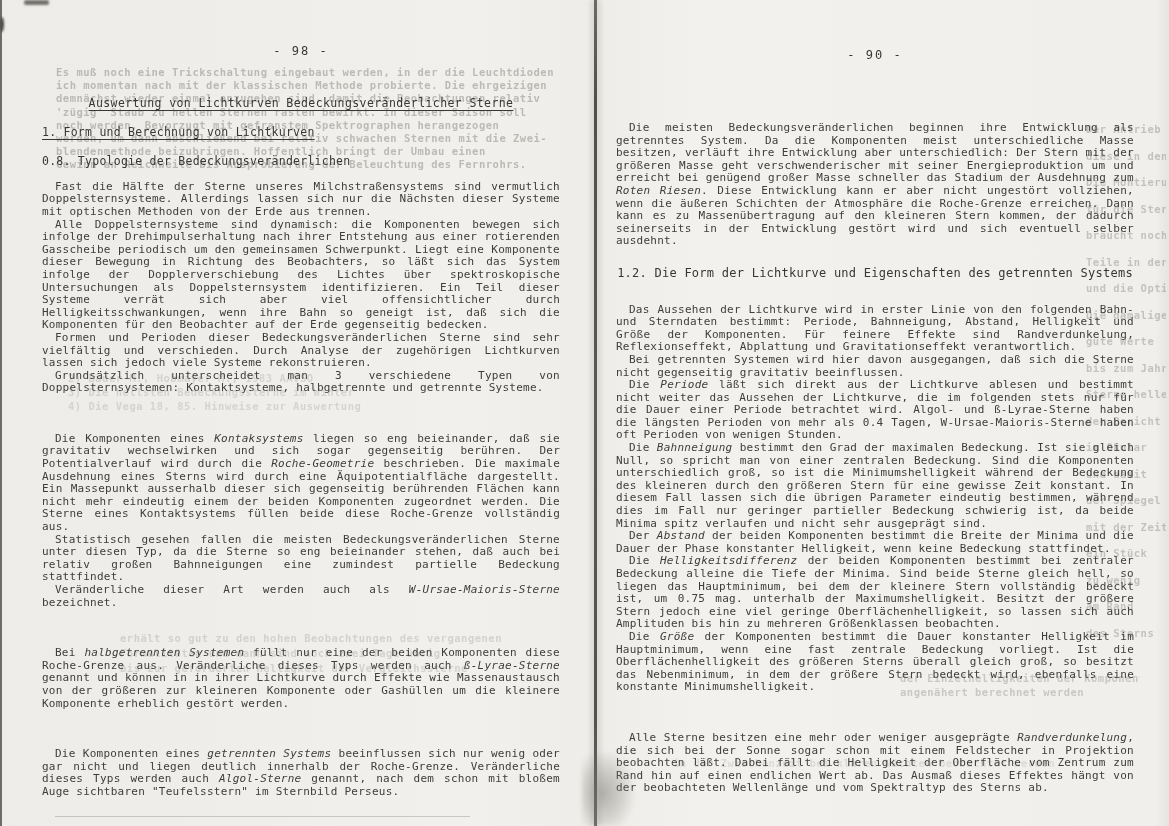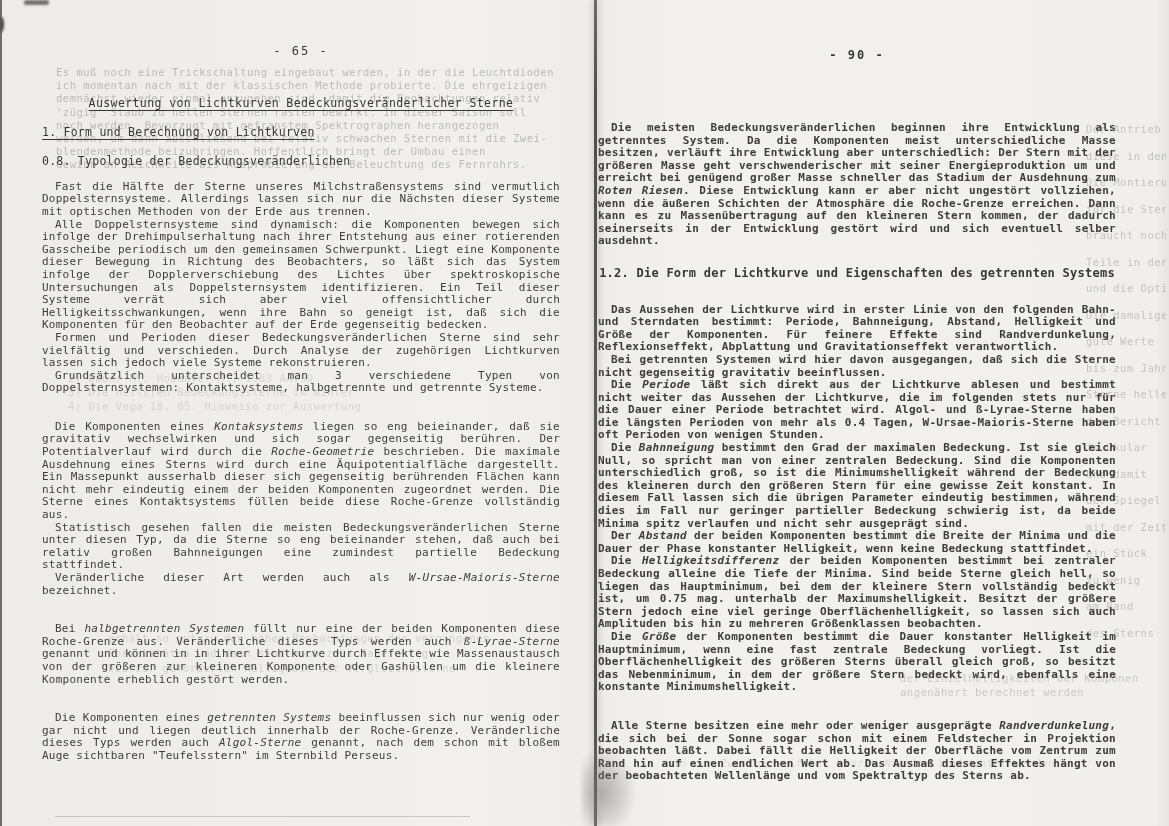--- a/index.html
+++ b/index.html
@@ -39,54 +39,54 @@
     background:rgba(140,138,132,.4); z-index:3;
   }
   .right-shade {
     position:absolute; right:0; top:0; width:14px; height:826px; z-index:3;
     background: linear-gradient(90deg, rgba(0,0,0,0) 0%, rgba(90,88,84,.07) 100%);
   }
 
   
   .page { position:absolute; width:518px; z-index:2; color:#3e3d3b; }
   #page89 { left:42px; top:44px; }
-  #page90 { left:598px; top:48px;font-weight:bold; }
+  #page90 { left:616px; top:48px; }
   .page-head {
     text-align:center; font-size:12px; letter-spacing:2px; color:#393836;
   }
   .blocks { font-size:11px; line-height:12.6px; letter-spacing:.25px; text-align:justify; }
 
   .title {
     margin-top:39px; text-align:center; text-decoration:underline;
     text-underline-offset:2.5px; font-size:11.5px; color:#38373500; color:#383735;
     letter-spacing:.4px;
   }
   .heading {
     margin-top:16px; text-decoration:underline; text-underline-offset:2.5px;
     font-size:11.5px; color:#383735; text-align:left;
   }
   .subheading { margin-top:17px; font-size:11.5px; color:#383735; text-align:left; }
   .heading-plain { margin-top:19px; font-size:12px; color:#383735; text-align:center; }
 
   .para, .para-gap { text-indent:13px; }
-  .para-gap { margin-top:26px; }
+  .para-gap { margin-top:38px; }
   .subheading + .para { margin-top:13px; }
   .heading-plain + .para { margin-top:24px; }
   #page90 .blocks > .para:first-child { margin-top:60px; }
   .it { font-style:italic; }
 
   
   .bleed {
-    position:absolute; z-index:1; font-weight:normal; font-size:10.5px;
+    position:absolute; z-index:1; font-weight:bold; font-size:10.5px;
     line-height:13.2px; letter-spacing:.5px; color:#6f6c65; filter:blur(.75px);
     white-space:nowrap; overflow:hidden; text-align:left;
   }
   #bleed-89-top  { left:56px;  top:66px;  width:506px; opacity:.40; }
   #bleed-89-mid  { left:68px;  top:371px; width:440px; opacity:.20; line-height:14px; }
-  #bleed-89-low  { left:108px; top:631px; width:430px; opacity:.22; line-height:15px; }
+  #bleed-89-low  { left:120px; top:631px; width:430px; opacity:.22; line-height:15px; }
   #bleed-90-right{ left:1086px;top:116px; width:80px;  opacity:.34; line-height:26.5px; }
   #bleed-90-gap  { left:900px; top:672px; width:240px; opacity:.30; line-height:13.5px; }
   #bleed-90-low  { left:673px; top:756px; width:470px; opacity:.17; line-height:14px; }
 </style>
 </head>
 <body>
 
 <div class="scan">
 
   <div class="bleed" id="bleed-89-top">
@@ -133,21 +133,21 @@
     </div>
   <div class="bleed" id="bleed-90-gap">
       <div>der Einzelhelligkeiten der Komponenten</div>
       <div>angenähert berechnet werden</div>
     </div>
   <div class="bleed" id="bleed-90-low">
       <div>in der Zwischenzeit bei klaren Nächten beobachtet werden</div>
     </div>
 
   <div class="page" id="page89">
-    <div class="page-head">- 65 -</div>
+    <div class="page-head">- 98 -</div>
     <div class="blocks">
         <div class="title"><span>Auswertung von Lichtkurven Bedeckungsveränderlicher Sterne</span></div>
         <div class="heading"><span>1. Form und Berechnung von Lichtkurven</span></div>
         <div class="subheading"><span>0.8. Typologie der Bedeckungsveränderlichen</span></div>
         <div class="para"><span>Fast die Hälfte der Sterne unseres Milchstraßensystems sind vermutlich Doppelsternsysteme. Allerdings lassen sich nur die Nächsten dieser Systeme mit optischen Methoden von der Erde aus trennen.</span></div>
         <div class="para"><span>Alle Doppelsternsysteme sind dynamisch: die Komponenten bewegen sich infolge der Drehimpulserhaltung nach ihrer Entstehung aus einer rotierenden Gasscheibe periodisch um den gemeinsamen Schwerpunkt. Liegt eine Komponente dieser Bewegung in Richtung des Beobachters, so läßt sich das System infolge der Dopplerverschiebung des Lichtes über spektroskopische Untersuchungen als Doppelsternsystem identifizieren. Ein Teil dieser Systeme verrät sich aber viel offensichtlicher durch Helligkeitsschwankungen, wenn ihre Bahn so geneigt ist, daß sich die Komponenten für den Beobachter auf der Erde gegenseitig bedecken.</span></div>
         <div class="para"><span>Formen und Perioden dieser Bedeckungsveränderlichen Sterne sind sehr vielfältig und verschieden. Durch Analyse der zugehörigen Lichtkurven lassen sich jedoch viele Systeme rekonstruieren.</span></div>
         <div class="para"><span>Grundsätzlich unterscheidet man 3 verschiedene Typen von Doppelsternsystemen: Kontaktsysteme, halbgetrennte und getrennte Systeme.</span></div>
         <div class="para-gap"><span>Die Komponenten eines </span><span class="it">Kontaksystems</span><span> liegen so eng beieinander, daß sie gravitativ wechselwirken und sich sogar gegenseitig berühren. Der Potentialverlauf wird durch die </span><span class="it">Roche-Geometrie</span><span> beschrieben. Die maximale Ausdehnung eines Sterns wird durch eine Äquipotentialfläche dargestellt. Ein Massepunkt ausserhalb dieser sich gegenseitig berührenden Flächen kann nicht mehr eindeutig einem der beiden Komponenten zugeordnet werden. Die Sterne eines Kontaktsystems füllen beide diese Roche-Grenze vollständig aus.</span></div>
         <div class="para"><span>Statistisch gesehen fallen die meisten Bedeckungsveränderlichen Sterne unter diesen Typ, da die Sterne so eng beieinander stehen, daß auch bei relativ großen Bahnneigungen eine zumindest partielle Bedeckung stattfindet.</span></div>

